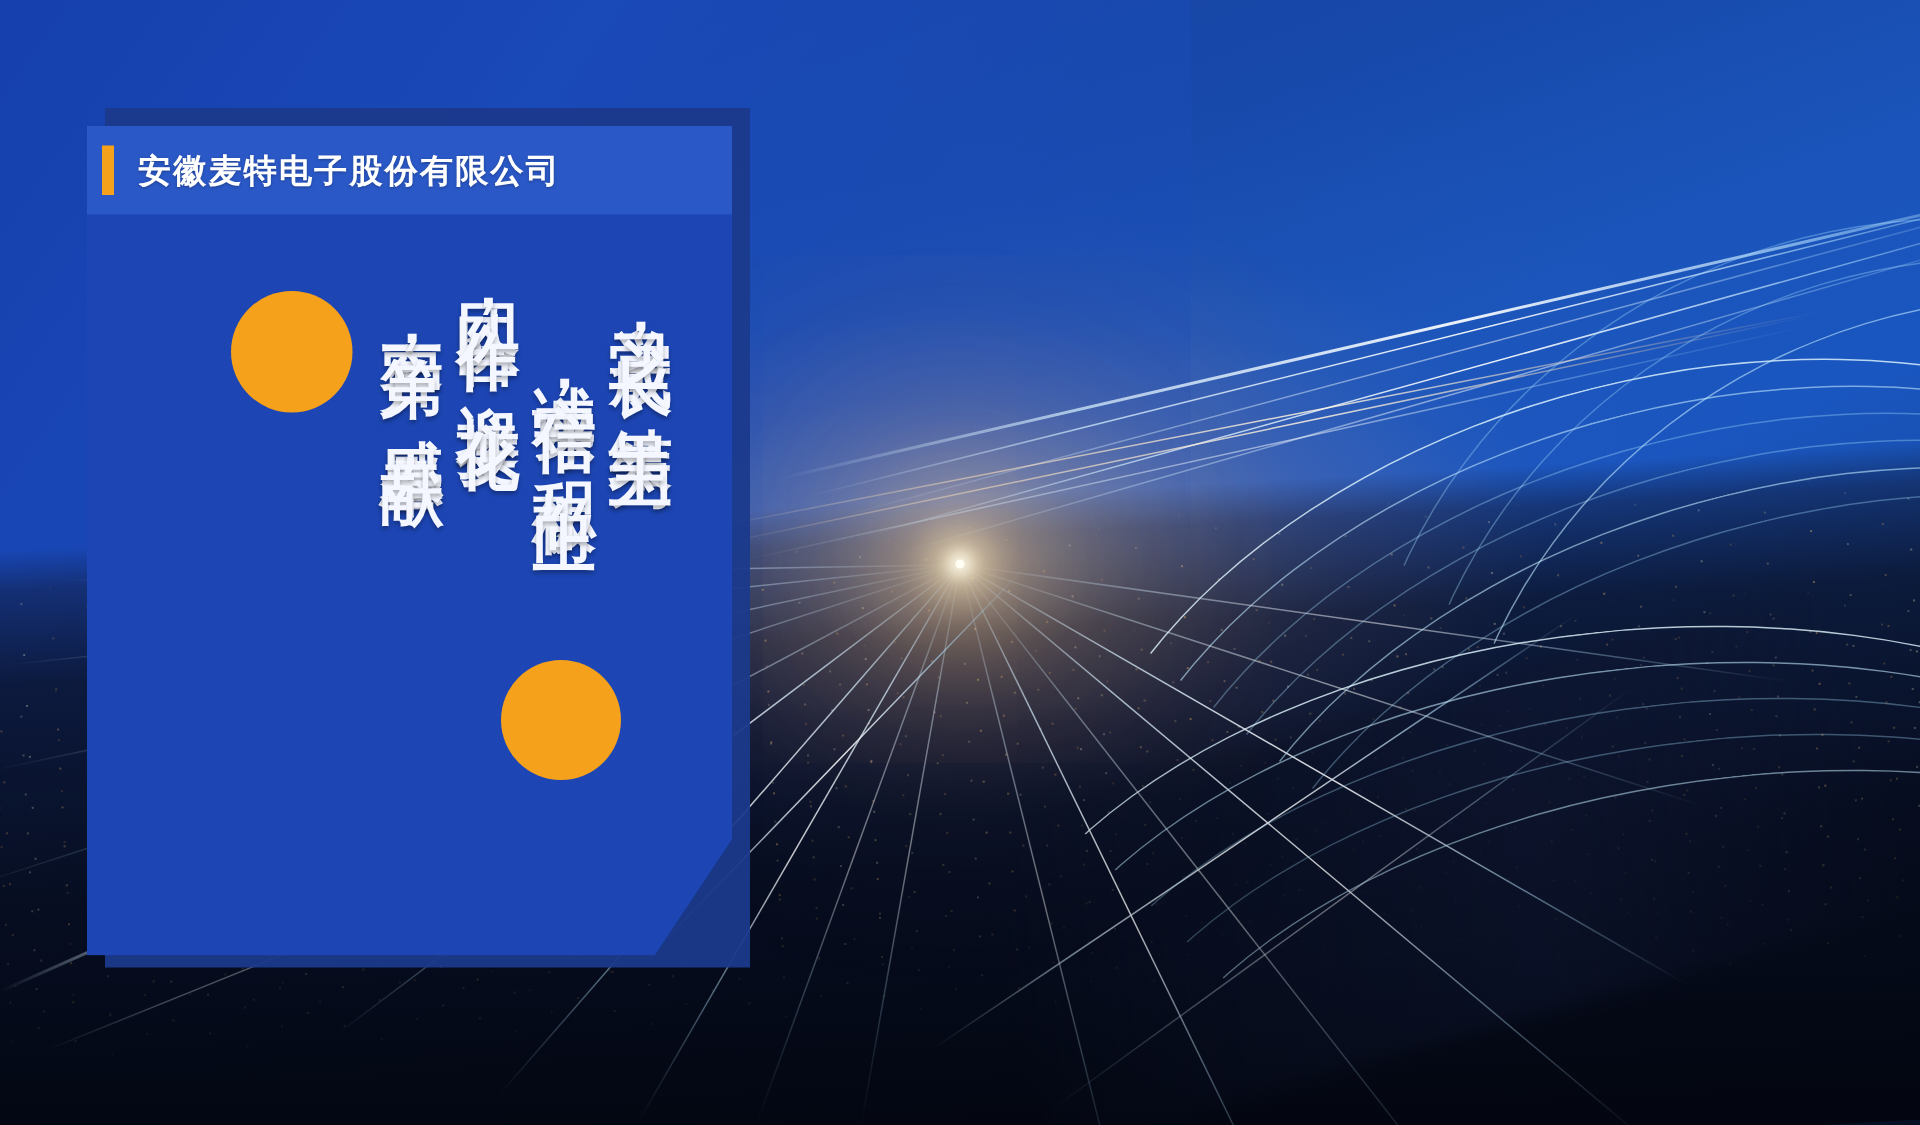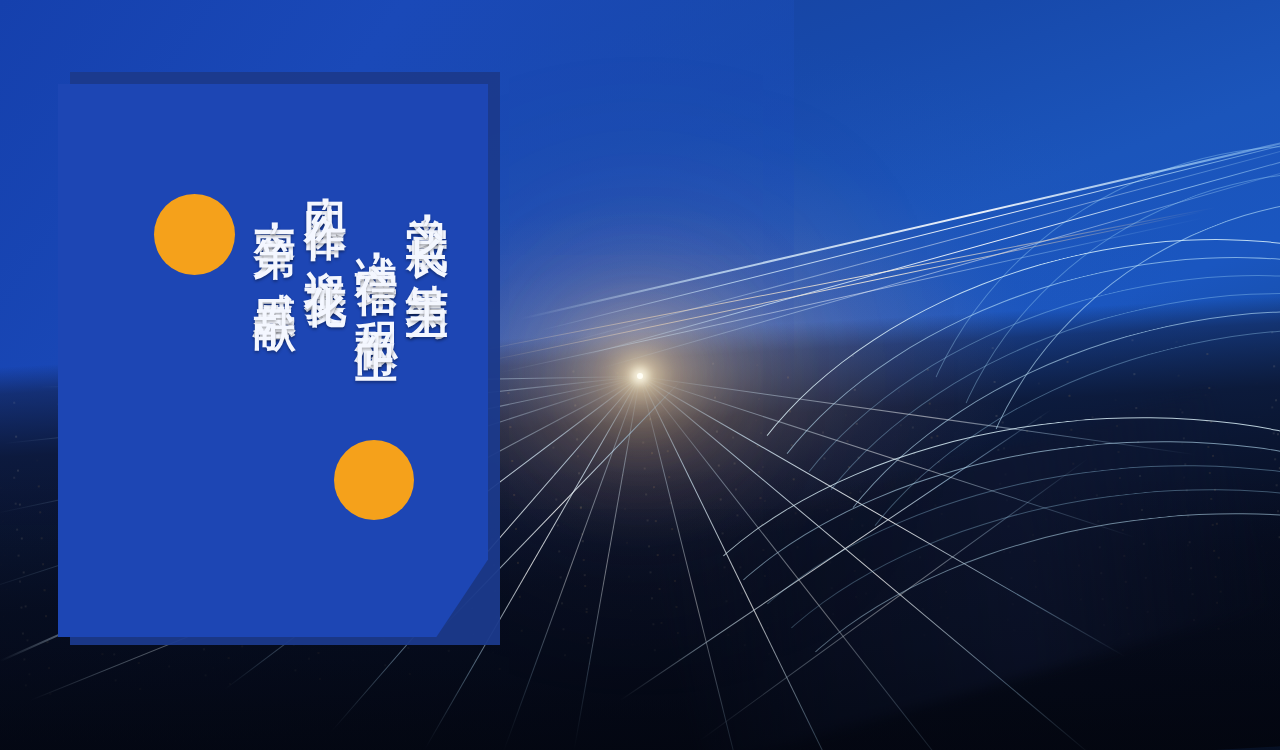--- a/index.html
+++ b/index.html
@@ -279,20 +279,24 @@
     <div class="arc soft" style="left:900px;  top:150px; width:760px;  height:700px; transform:rotate(-22deg);"></div>
     <div class="arc soft" style="left:930px;  top:176px; width:760px;  height:700px; transform:rotate(-22deg);"></div>
     <div class="arc" style="left:960px;  top:202px; width:760px;  height:700px; transform:rotate(-22deg);"></div>
   </div>
 
   <div class="vignette"></div>
 
   <div class="card-shadow"></div>
   <div class="card"></div>
 
+  <div class="card-header">
+    <div class="accent-bar"></div>
+    <div class="card-title">安徽麦特电子股份有限公司</div>
+  </div>
 
   <div class="circle circle-team"></div>
   <div class="circle circle-result"></div>
 
   <div class="columns">
     <div class="col col-0"><span class="ch">学</span><span class="ch">习</span><span class="ch">成</span><span class="ch">长</span><span class="ch comma">，</span><span class="ch">结</span><span class="ch">果</span><span class="ch">为</span><span class="ch">王</span></div>
     <div class="col col-1"><span class="ch">诚</span><span class="ch">实</span><span class="ch">守</span><span class="ch">信</span><span class="ch comma">，</span><span class="ch">积</span><span class="ch">极</span><span class="ch">向</span><span class="ch">上</span></div>
     <div class="col col-2"><span class="ch">团</span><span class="ch">队</span><span class="ch">合</span><span class="ch">作</span><span class="ch comma">，</span><span class="ch">迎</span><span class="ch">接</span><span class="ch">变</span><span class="ch">化</span></div>
     <div class="col col-3"><span class="ch">客</span><span class="ch">户</span><span class="ch">第</span><span class="ch">一</span><span class="ch comma">，</span><span class="ch">感</span><span class="ch">恩</span><span class="ch">奉</span><span class="ch">献</span></div>
   </div>

